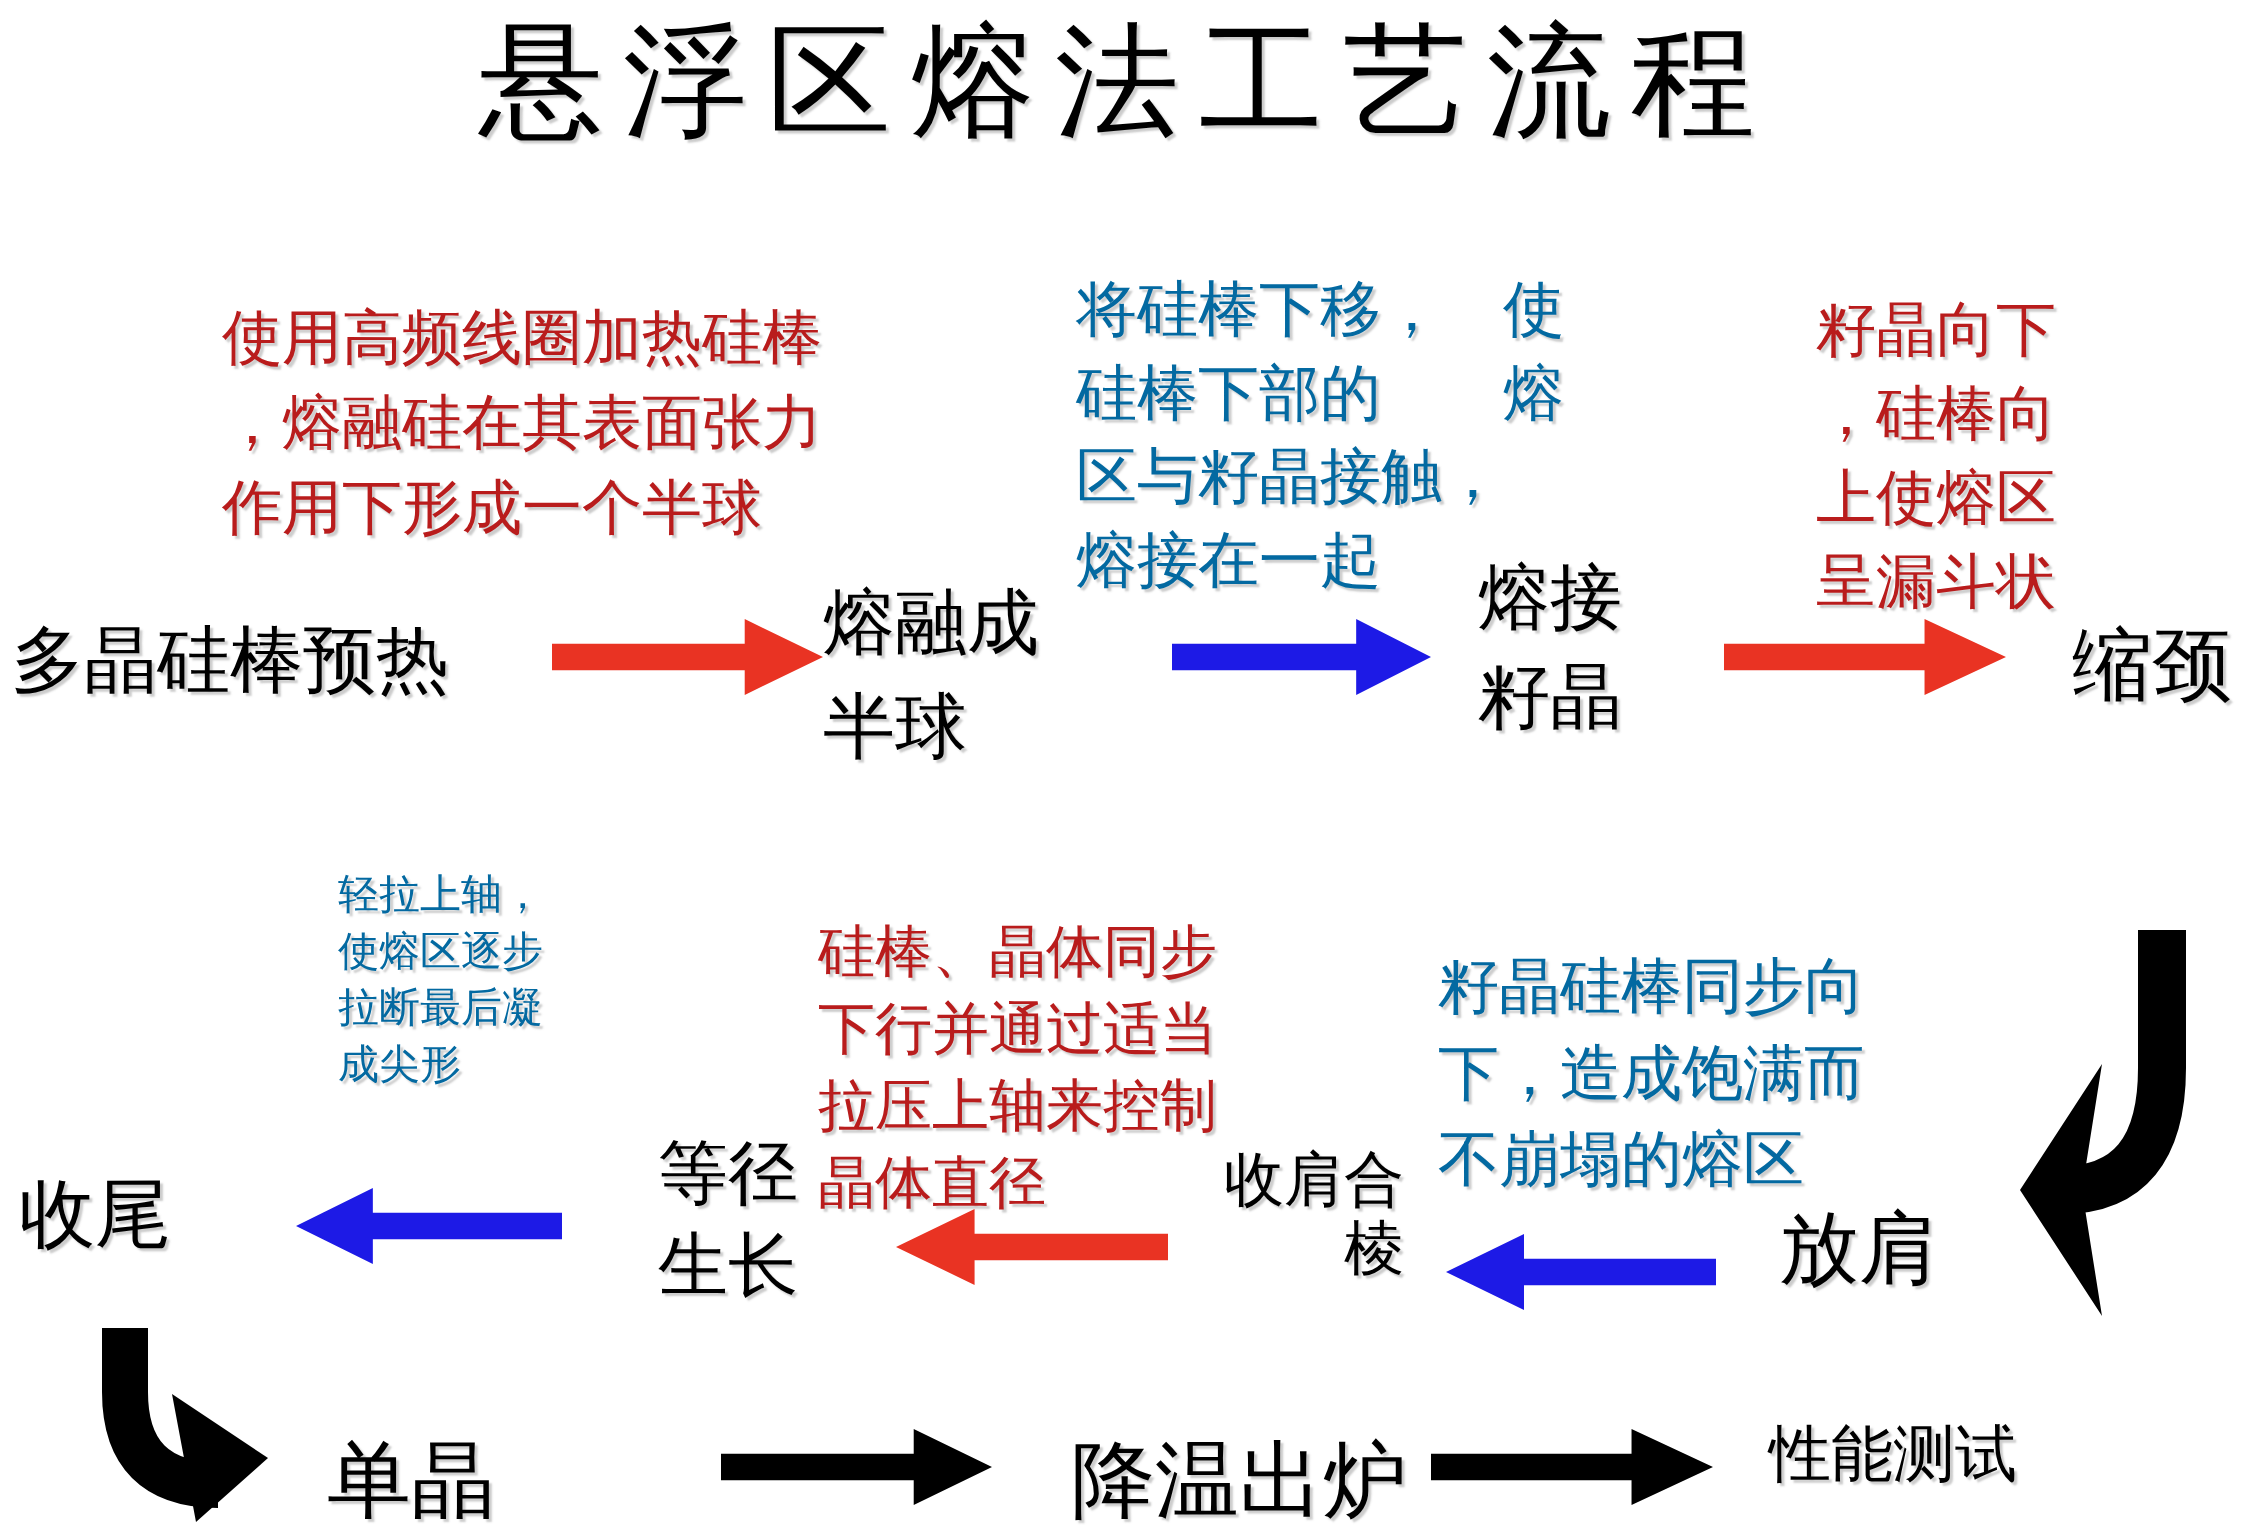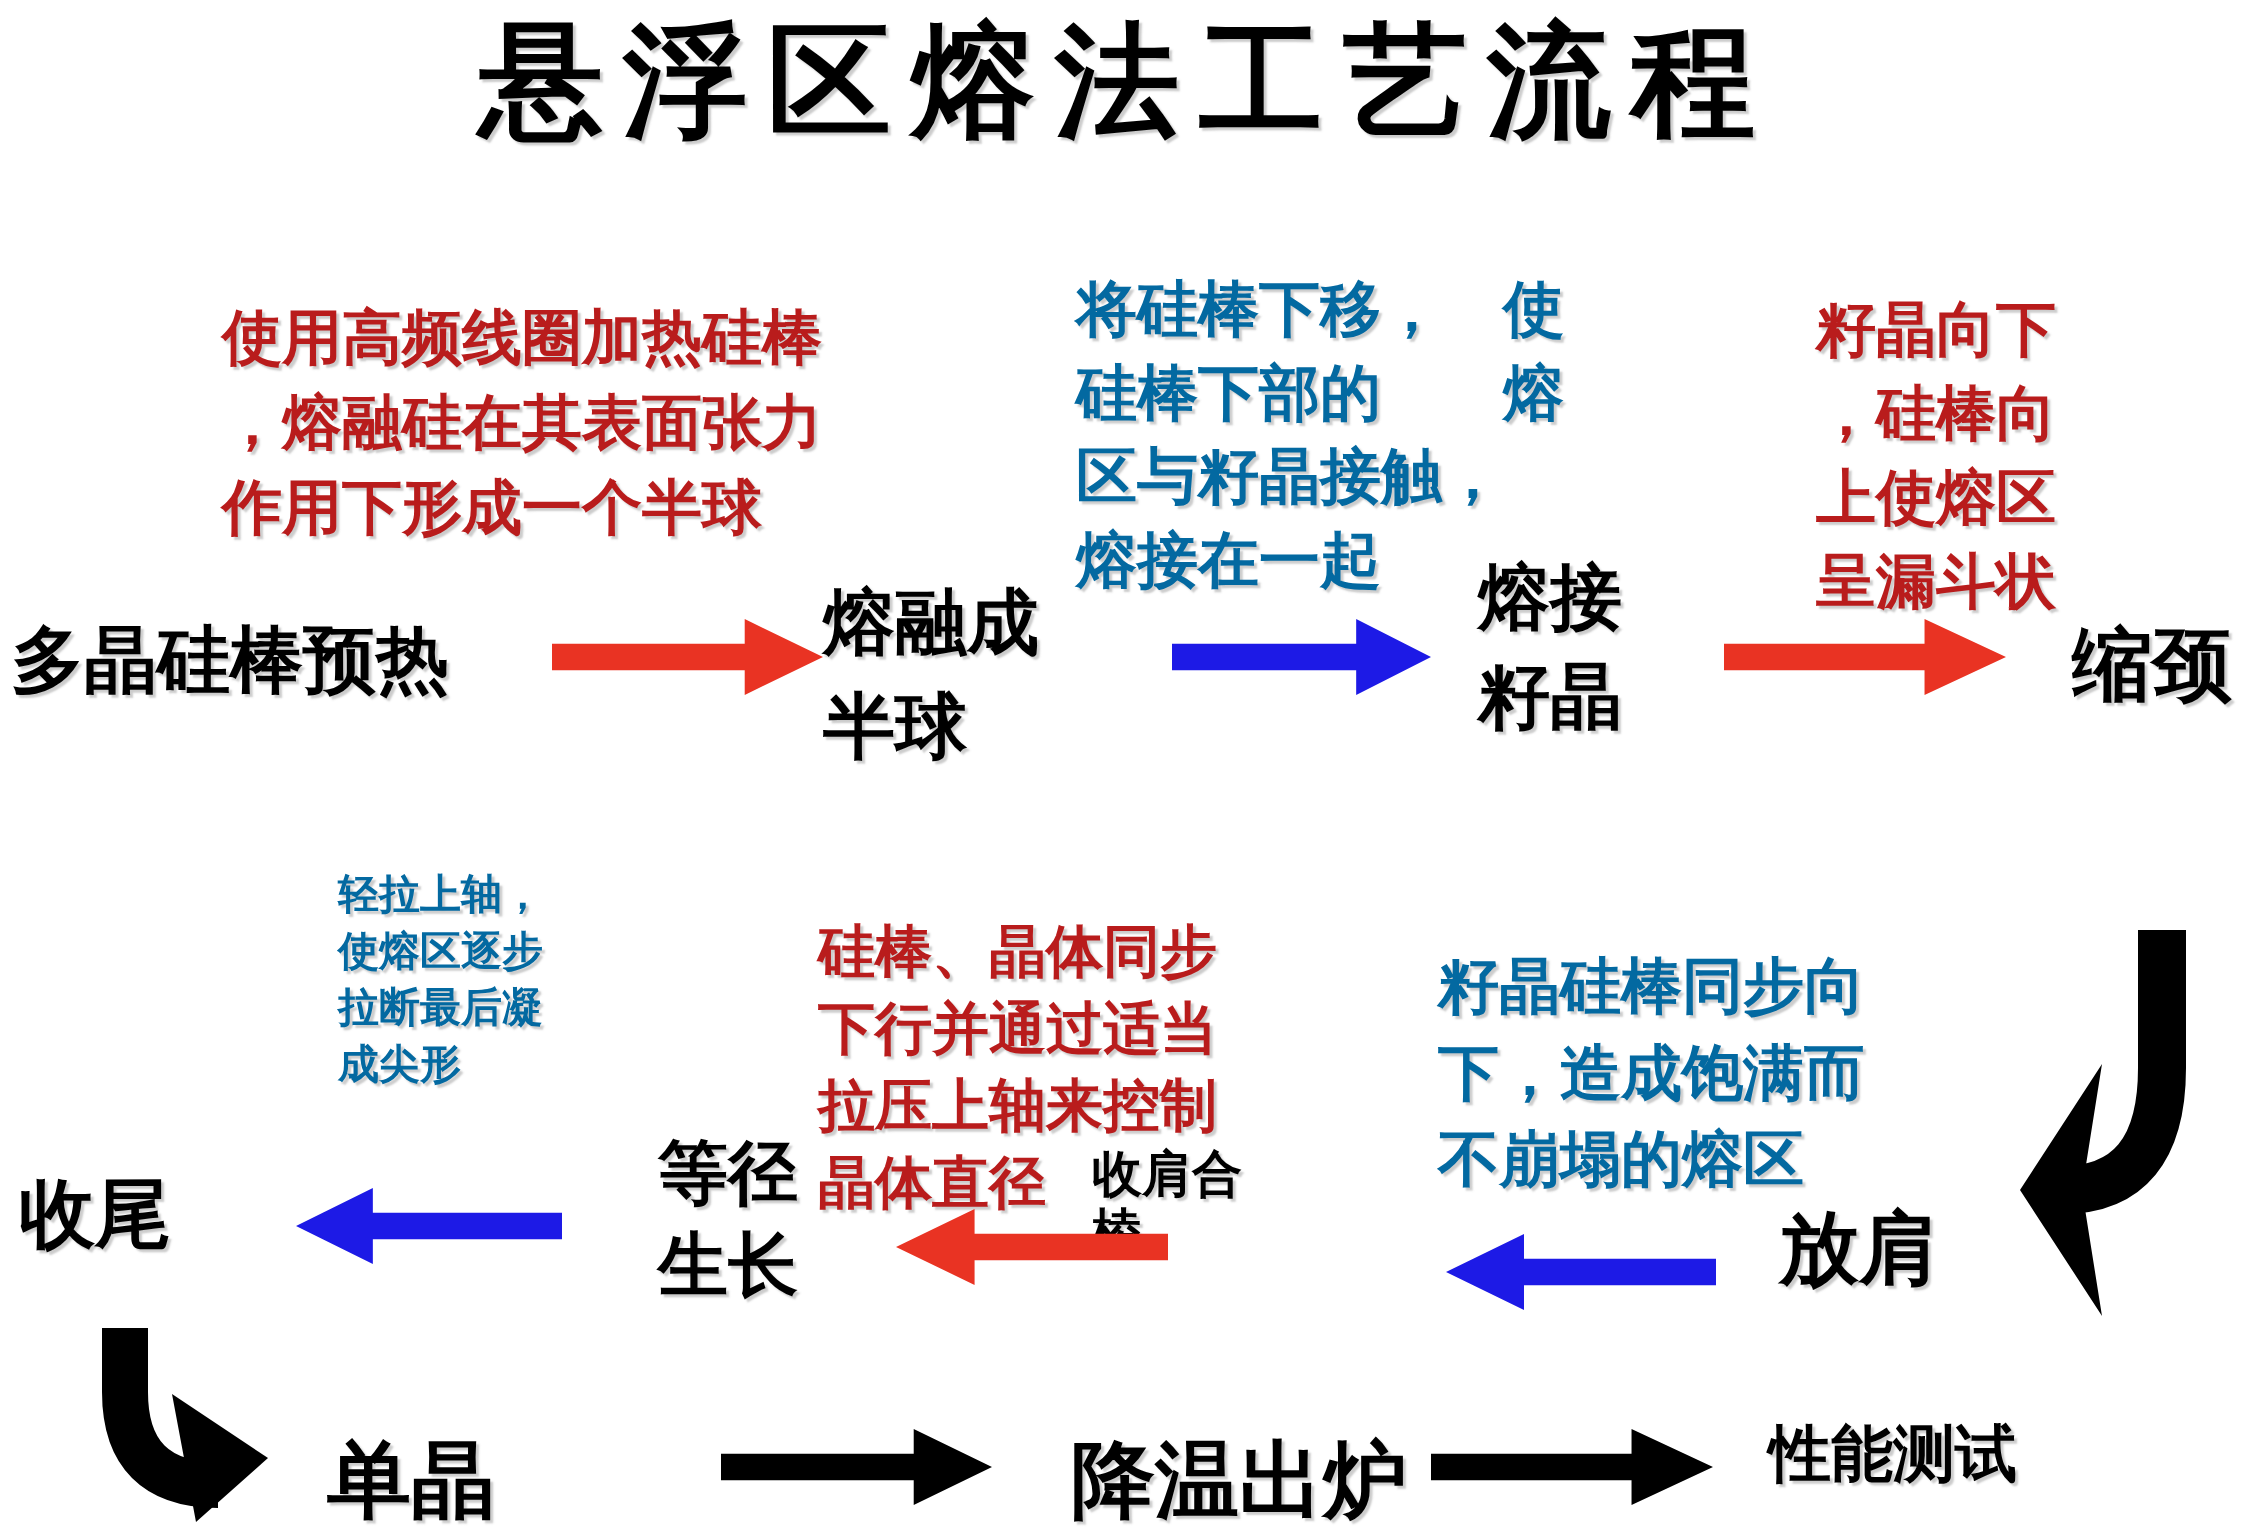--- a/index.html
+++ b/index.html
@@ -3,41 +3,41 @@
 <meta charset="utf-8">
 <style>
   html,body{margin:0;padding:0;background:#ffffff;}
   .stage{
     position:relative;
     width:2254px;height:1530px;
     background:#ffffff;
     font-family:"Liberation Serif","DejaVu Serif",serif;
     overflow:hidden;
   }
-  .t{position:absolute;font-weight:bold;white-space:pre-line;color:#000;}
+  .t{position:absolute;font-weight:normal;white-space:pre-line;color:#000;}
   .shadowed{text-shadow:3px 3px 2px rgba(110,110,110,0.35);}
   .red{color:#b91c1c;}
   .blue{color:#0369a1;}
   .title{left:0;right:0;top:0;text-align:center;font-size:124px;letter-spacing:20px;}
 
   
   .ann-preheat {left:222px; top:296px; font-size:60px; line-height:1.42;}
   .ann-attach  {left:1076px;top:268px; font-size:61px; line-height:1.37;}
   .ann-funnel  {left:1816px;top:288px; font-size:60px; line-height:1.40;}
   .ann-tail    {left:298px; top:866px; font-size:41px; line-height:1.38;margin-left:40px;}
   .ann-diam    {left:818px; top:914px; font-size:57px; line-height:1.35;}
   .ann-shldr   {left:1438px;top:944px; font-size:61px; line-height:1.42;}
 
   
   .n-preheat {left:11px;  top:612px; font-size:73px;}
   .n-hemi    {left:823px; top:572px; font-size:72px; line-height:1.44;}
   .n-weld    {left:1478px;top:549px; font-size:72px; line-height:1.38;}
   .n-neck    {left:2072px;top:612px; font-size:80px;}
   .n-fangjian{left:1779px;top:1196px;font-size:80px;}
-  .n-shoujian{left:1092px;top:1146px;font-size:50px; line-height:1.15; width:250px; text-align:left;}
+  .n-shoujian{left:1154px;top:1146px;font-size:60px; line-height:1.15; width:250px; text-align:right;}
   .n-dengjin {left:658px; top:1116px;font-size:70px; line-height:1.32;margin-top:12px;}
   .n-shouwei {left:19px;  top:1164px;font-size:76px;}
   .n-danjing {left:327px; top:1424px;font-size:84px;}
   .n-cooling {left:1071px;top:1424px;font-size:84px;}
   .n-testing {left:1769px;top:1412px;font-size:62px;}
 
   .arrow{position:absolute;}
   .fill-red  polygon, .fill-red  path{fill:#e93323;}
   .fill-blue polygon, .fill-blue path{fill:#1d1ae6;}
   .fill-black polygon,.fill-black path{fill:#000000;}

